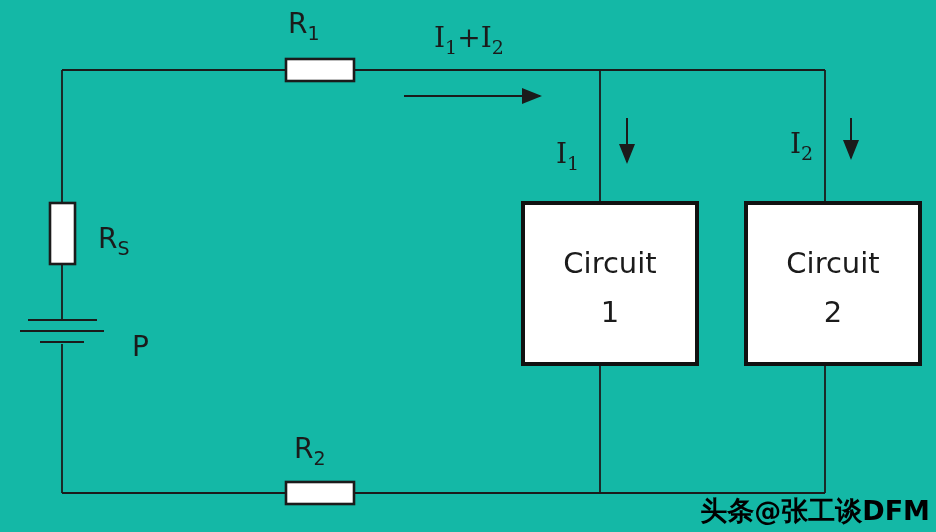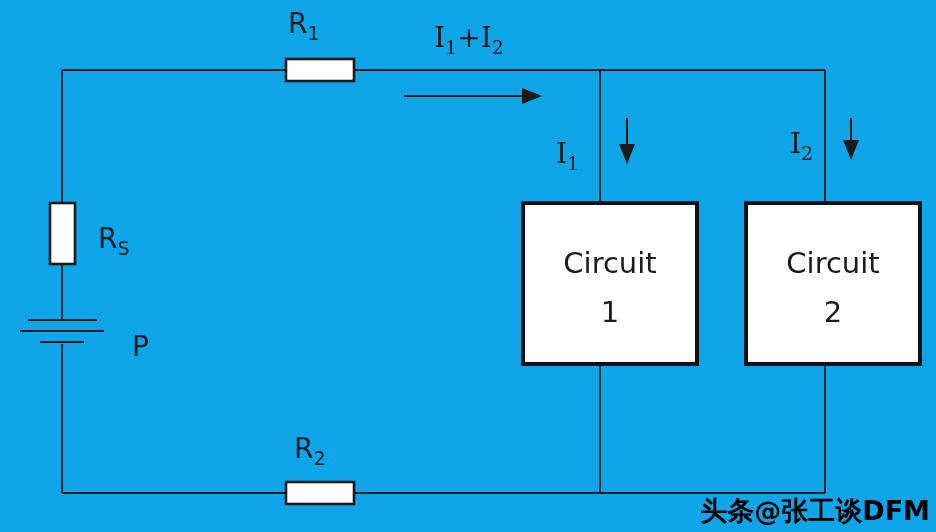--- a/index.html
+++ b/index.html
@@ -1,20 +1,20 @@
 <!DOCTYPE html>
 <html><head>
 <meta charset="utf-8">
 <style>
   html, body { margin: 0; padding: 0; background: #ffffff; }
   .canvas {
     position: relative;
     width: 936px;
     height: 532px;
-    background: #0ea5e9;
+    background: #14b8a6;
     overflow: hidden;
     font-family: "DejaVu Sans", sans-serif;
   }
   svg { display: block; }
   .wire   { stroke: #1b1b1b; stroke-width: 1.8; fill: none; }
   .comp   { stroke: #1b1b1b; stroke-width: 2.6; fill: #ffffff; }
   .box    { stroke: #111111; stroke-width: 4;   fill: #ffffff; }
   .bat    { stroke: #1b1b1b; stroke-width: 2.2; fill: none; }
   .arrow  { stroke: #1b1b1b; stroke-width: 2;   fill: none; }
   .lbl    { fill: #1b1b1b; font-size: 28px; font-family: "DejaVu Sans", sans-serif; }

